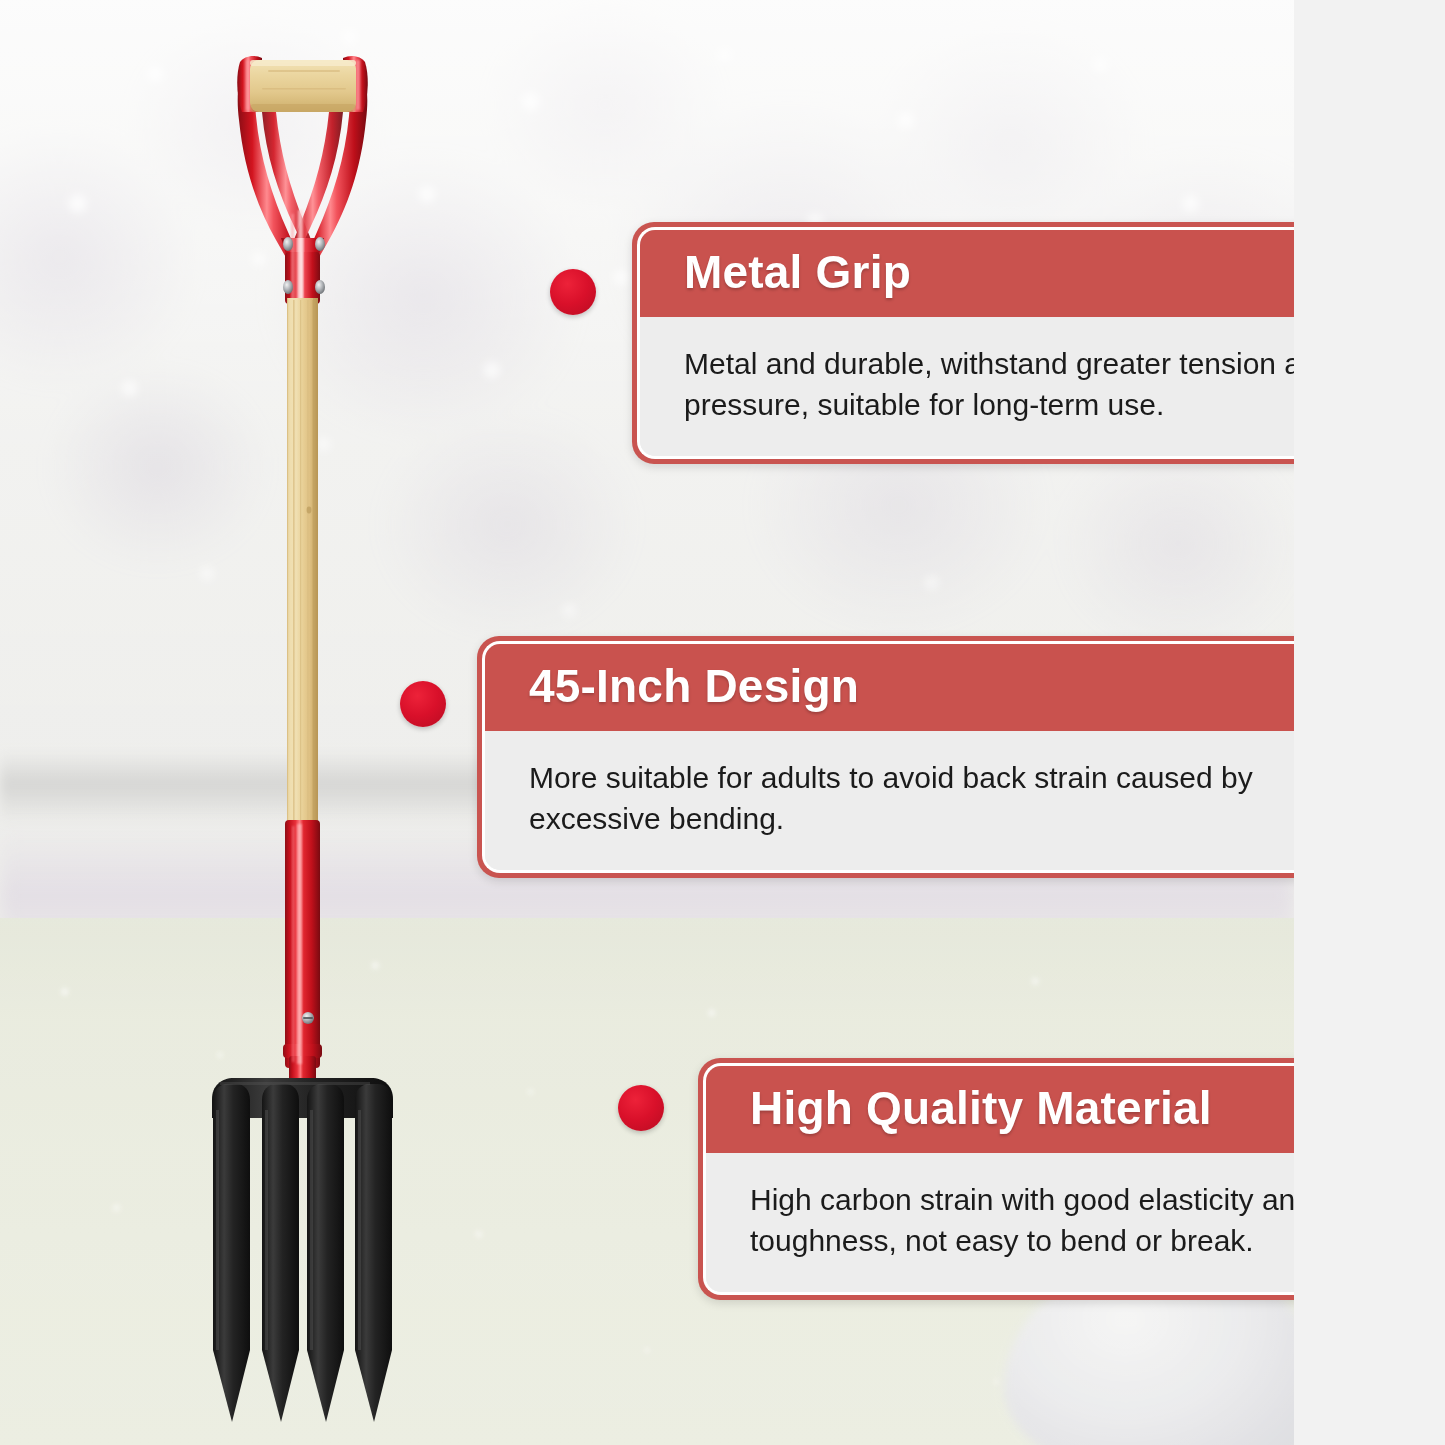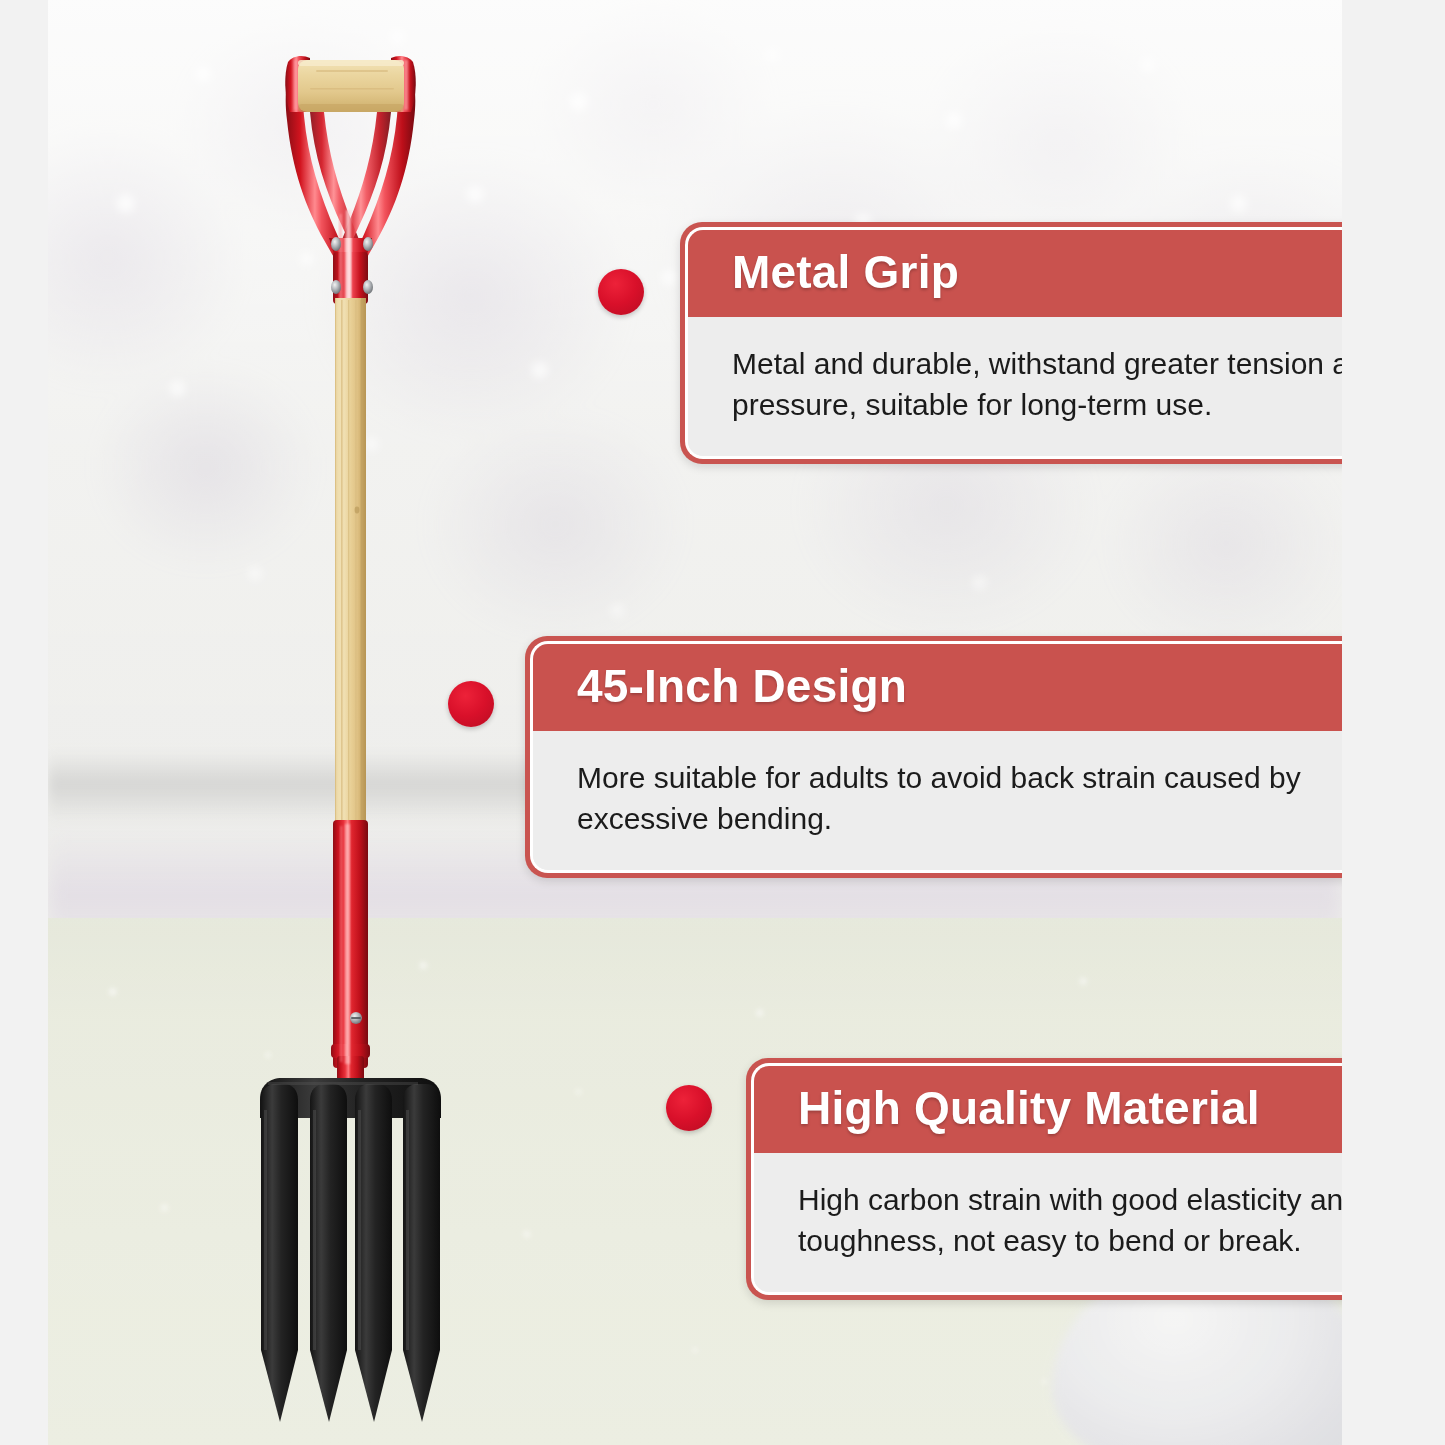--- a/index.html
+++ b/index.html
@@ -5,21 +5,20 @@
 <style>
   html,body{margin:0;padding:0;}
   body{
     width:1445px;height:1445px;overflow:hidden;
     font-family:"Liberation Sans", sans-serif;
     background:#f2f2f2;
   }
   .stage{
     position:relative;width:1294px;height:1445px;overflow:hidden;
     background:#bef264;
-    margin-left:48px;
   }
 
   
   .bg{position:absolute;inset:0;}
   .bg-sky{
     position:absolute;left:0;top:0;width:100%;height:100%;
     background:linear-gradient(180deg,#f4f4f3 0%,#eeeeec 14%,#e7e7e4 30%,#e4e4e0 55%,#e8e8e3 72%,#eef0e7 80%,#e9ece0 100%);
   }
   
   .bg-shrub{

